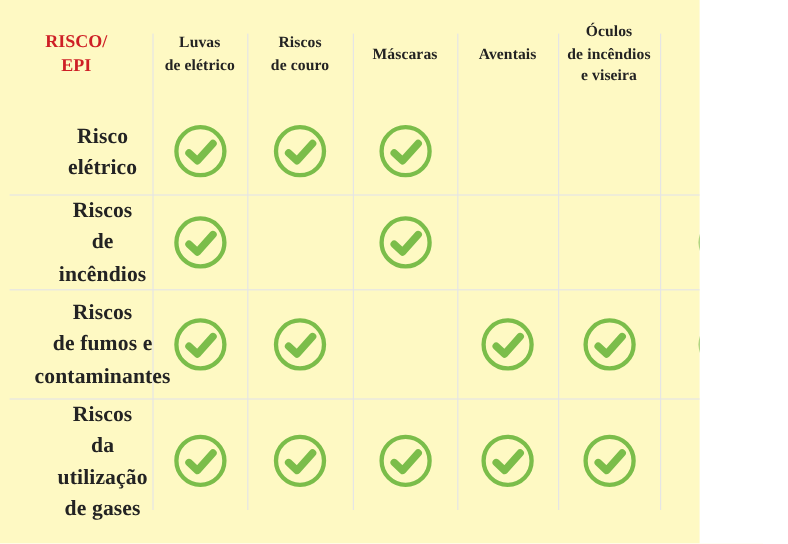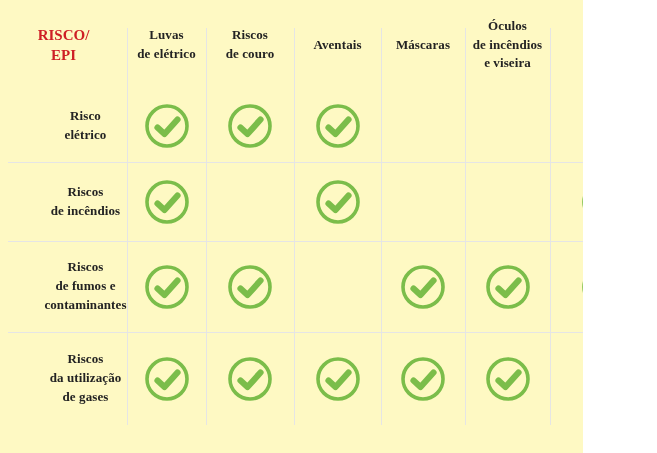--- a/index.html
+++ b/index.html
@@ -27,21 +27,21 @@
   }
   .corner{
     font-weight:700;font-size:15px;line-height:1.35;
     color:var(--accent-red);
   }
   .colhead{
     font-weight:700;font-size:13px;line-height:1.45;
     color:var(--text);letter-spacing:.1px;
   }
   .rowlabel{
-    font-weight:700;font-size:13px;line-height:1.45;
+    font-weight:700;font-size:18px;line-height:1.45;
     color:var(--text);letter-spacing:.1px;margin-left:44px;
   }
   .check-cell svg{display:block;}
   
   .vline{position:absolute;top:28px;height:397px;width:1px;background:var(--grid-line);}
   .v1{left:127px}.v2{left:206px}.v3{left:294px}.v4{left:381px}.v5{left:465px}.v6{left:550px}
   .hline{position:absolute;left:8px;width:642px;height:1px;background:var(--grid-line);}
   .h1{top:162px}.h2{top:241px}.h3{top:332px}
 </style>
 </head>
@@ -61,22 +61,22 @@
 
   <div class="grid">
     <div class="row header-row">
       <div class="cell corner">RISCO/
 EPI</div>
 
     <div class="cell colhead">Luvas
 de elétrico</div>
         <div class="cell colhead">Riscos
 de couro</div>
+        <div class="cell colhead">Máscaras</div>
         <div class="cell colhead">Aventais</div>
-        <div class="cell colhead">Máscaras</div>
         <div class="cell colhead">Óculos
 de incêndios
 e viseira</div>
       </div>
     <div class="tbody">
 
     <div class="row trow">
           <div class="cell rowlabel">Risco
 elétrico</div>
           <div class="cell check-cell"><svg width="46" height="46" viewBox="0 0 46 46">

